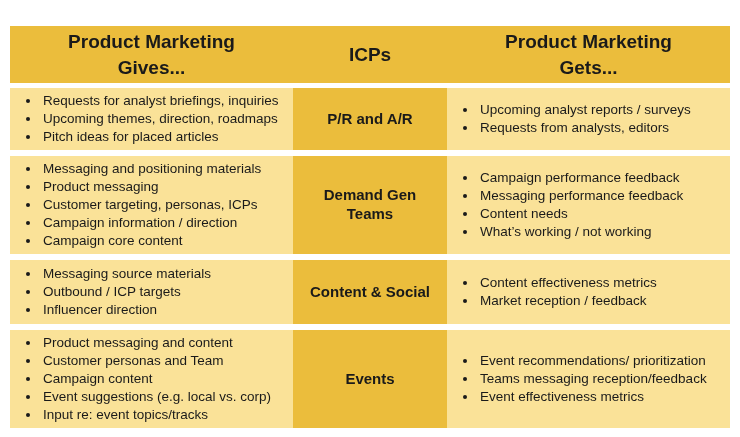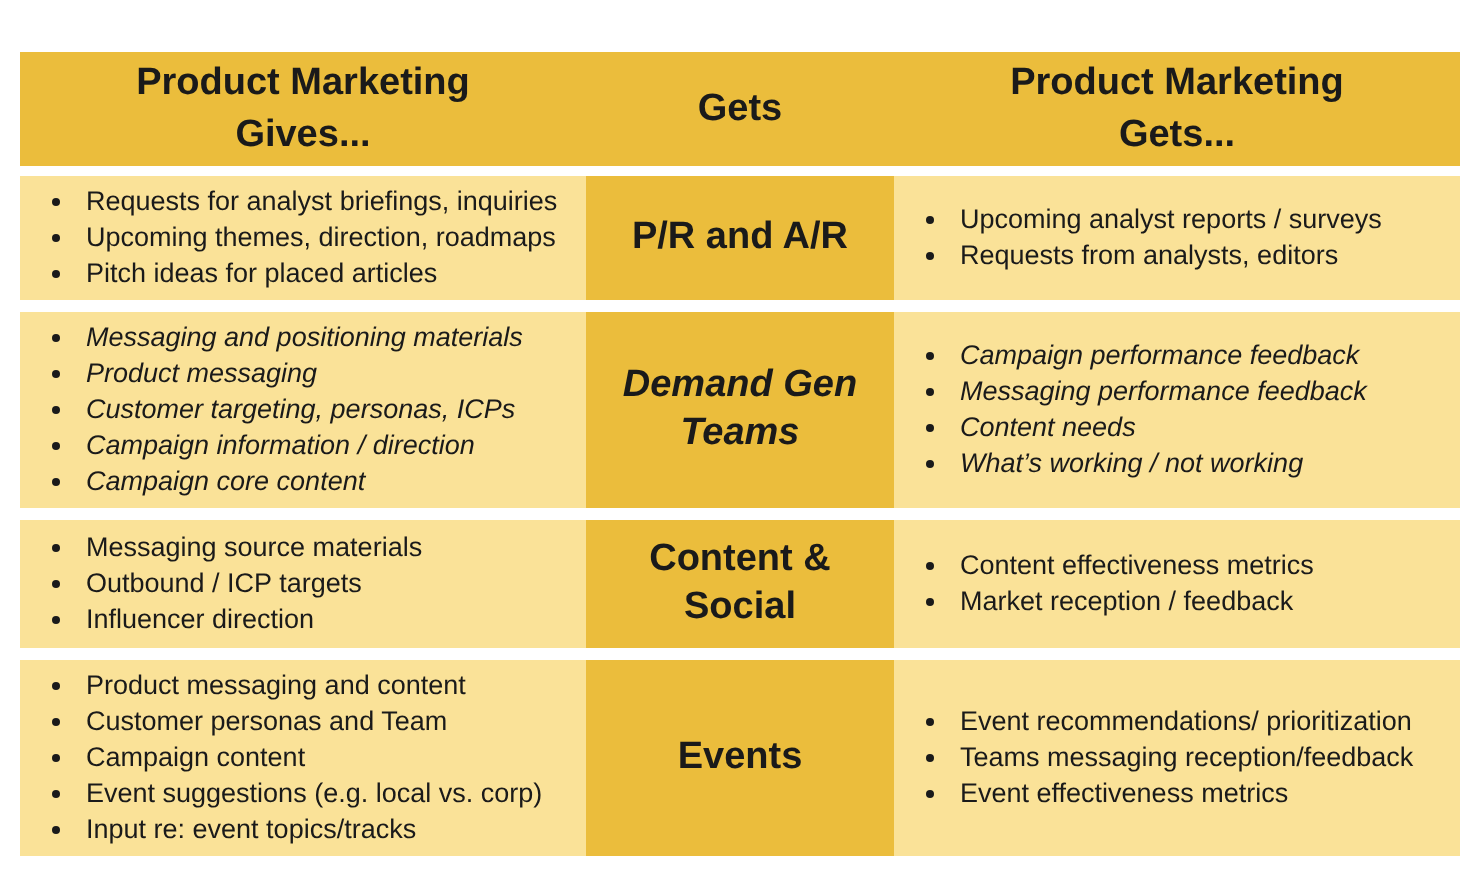--- a/index.html
+++ b/index.html
@@ -46,37 +46,37 @@
     align-items:center;
     justify-content:center;
     font-size:19px;
     font-weight:bold;
     line-height:1.32;
     text-align:center;
   }
   .body-row{margin-bottom:6px;border-radius:29px;}
   .body-row:last-child{margin-bottom:0;}
   .row-1{min-height:59px;}
-  .row-2{min-height:93px;font-style:italic;}
+  .row-2{min-height:93px;}
   .row-3{min-height:64px;}
   .row-4{min-height:89px;}
   .cell{
     display:flex;
     flex-direction:column;
     justify-content:center;
   }
   .cell-light{
     background:var(--light);
     padding:4px 10px 4px 14px;
   }
   .cell-team{
     background:var(--gold);
     align-items:center;
     text-align:center;
-    font-size:19px;
+    font-size:15px;
     font-weight:bold;
     line-height:1.25;
     padding:4px 12px;
   }
   ul.bullets{
     list-style:disc;
     margin:0;
     padding-left:17px;
     font-size:13.5px;
     line-height:18px;
@@ -89,21 +89,21 @@
 <div>
 
   <div class="matrix">
 
     <div class="grid-row header-row">
       <div class="header-cell">
         <span>Product Marketing</span>
         <span>Gives...</span>
       </div>
       <div class="header-cell">
-        <span>Gets</span>
+        <span>ICPs</span>
       </div>
       <div class="header-cell">
         <span>Product Marketing</span>
         <span>Gets...</span>
       </div>
     </div>
 
     <div class="grid-row body-row row-1">
       <div class="cell cell-light">
         <ul class="bullets">

